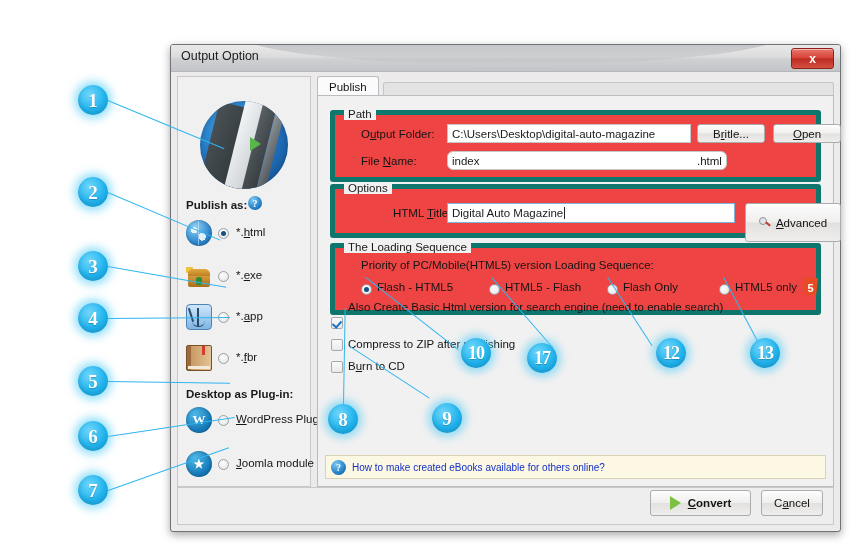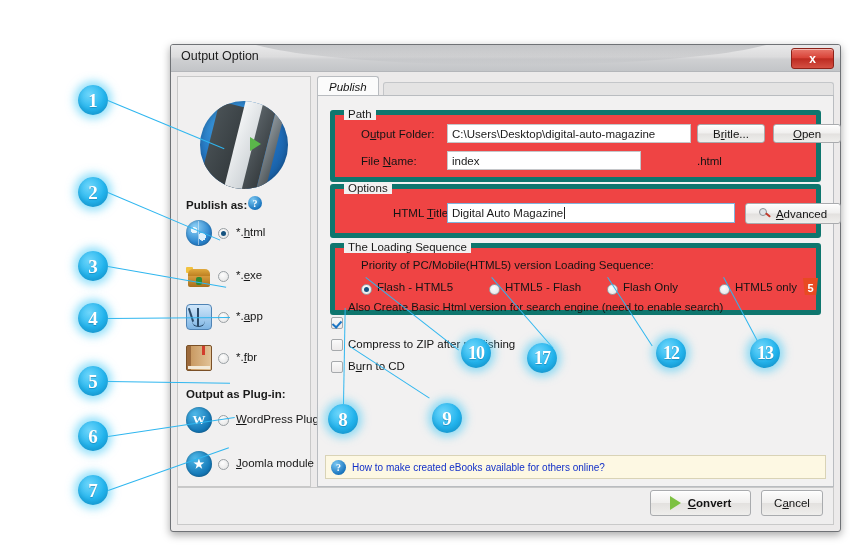--- a/index.html
+++ b/index.html
@@ -116,21 +116,21 @@
   .ico-drupal .drop{width:10px;height:13px;background:#fff;border-radius:0 50% 50% 50%;transform:rotate(-45deg);}
   .helpdot{
     position:absolute;width:14px;height:14px;border-radius:50%;
     background:radial-gradient(circle at 35% 28%,#7cc8f2,#1a76bf 70%,#12598f 100%);
     color:#fff;font-size:10px;font-weight:bold;display:flex;align-items:center;justify-content:center;
     font-family:"Liberation Serif",serif;
   }
 
   
   #rightpane{position:absolute;left:144px;top:5px;right:6px;bottom:44px;}
-  #tabstrip{position:absolute;left:0;top:0;right:0;height:20px;font-style:italic;}
+  #tabstrip{position:absolute;left:0;top:0;right:0;height:20px;}
   #tab-publish{
     position:absolute;left:2px;top:0;height:20px;padding:0 11px;
     background:#fbfbfb;border:1px solid #b9bcc0;border-bottom:none;border-radius:3px 3px 0 0;
     font-size:11.5px;color:#141414;display:flex;align-items:center;
   }
   #tabrest{position:absolute;left:68px;right:0;top:6px;height:14px;background:#e4e3e3;border:1px solid #c4c6c9;border-bottom:none;border-radius:3px 3px 0 0;}
   #tabpanel{
     position:absolute;left:2px;top:19px;right:0;bottom:0;background:#f2f1f1;
     border:1px solid #b9bcc0;
   }
@@ -312,21 +312,21 @@
 
         <div class="opt-row" style="top:268px;">
           <div class="opt-ico ico-book">
             <div class="rib"></div>
               <div class="pg"></div>
           </div>
           <div class="opt-radio"></div>
           <div class="opt-lbl"><span>*.</span><u>f</u><span>br</span></div>
         </div>
 
-        <div class="sect-title" style="left:8px;top:311px;">Output as Plug-in:</div>
+        <div class="sect-title" style="left:8px;top:311px;">Desktop as Plug-in:</div>
 
         <div class="opt-row" style="top:330px;">
           <div class="opt-ico circ ico-wp">W</div>
           <div class="opt-radio"></div>
           <div class="opt-lbl"><u>W</u><span>ordPress Plug-in</span></div>
         </div>
 
         <div class="opt-row" style="top:374px;">
           <div class="opt-ico circ ico-joomla">★</div>
           <div class="opt-radio"></div>
@@ -360,32 +360,32 @@
                 <span>B</span>
                 <u>r</u>
                 <span>itle...</span>
               </div>
             <div class="btn" style="left:438px;top:9px;width:68px;height:19px;">
                 <u>O</u>
                 <span>pen</span>
               </div>
 
             <div class="fld-lbl" style="left:26px;top:40px;"><span>File </span><u>N</u><span>ame:</span></div>
-            <div class="txtin" style="left:112px;top:36px;width:194px;height:19px;">index</div>
+            <div class="txtin" style="left:112px;top:36px;width:280px;height:19px;border-radius:6px;">index</div>
             <div class="fld-lbl" style="left:362px;top:40px;">.html</div>
           </div>
 
           <div class="group" style="left:12px;top:88px;right:12px;height:44px;">
             <div class="group-title">Options</div>
             <div class="fld-lbl" style="left:26px;top:18px;padding-left:32px;"><span>HTML </span><u>T</u><span>itle:</span></div>
             <div class="txtin focus" style="left:112px;top:14px;width:288px;height:20px;">
                 <span>Digital Auto Magazine</span>
                 <span class="caret"></span>
               </div>
-            <div class="btn" style="left:410px;top:14px;width:96px;height:21px;">
+            <div class="btn" style="left:410px;top:14px;width:96px;height:39px;">
               <span class="adv-ico">
                   <span class="mag"></span>
                   <span class="hdl"></span>
                 </span>
               <span><u>A</u><span>dvanced</span></span>
             </div>
           </div>
 
           <div class="group" style="left:12px;top:147px;right:12px;height:62px;">
             <div class="group-title">The Loading Sequence</div>

